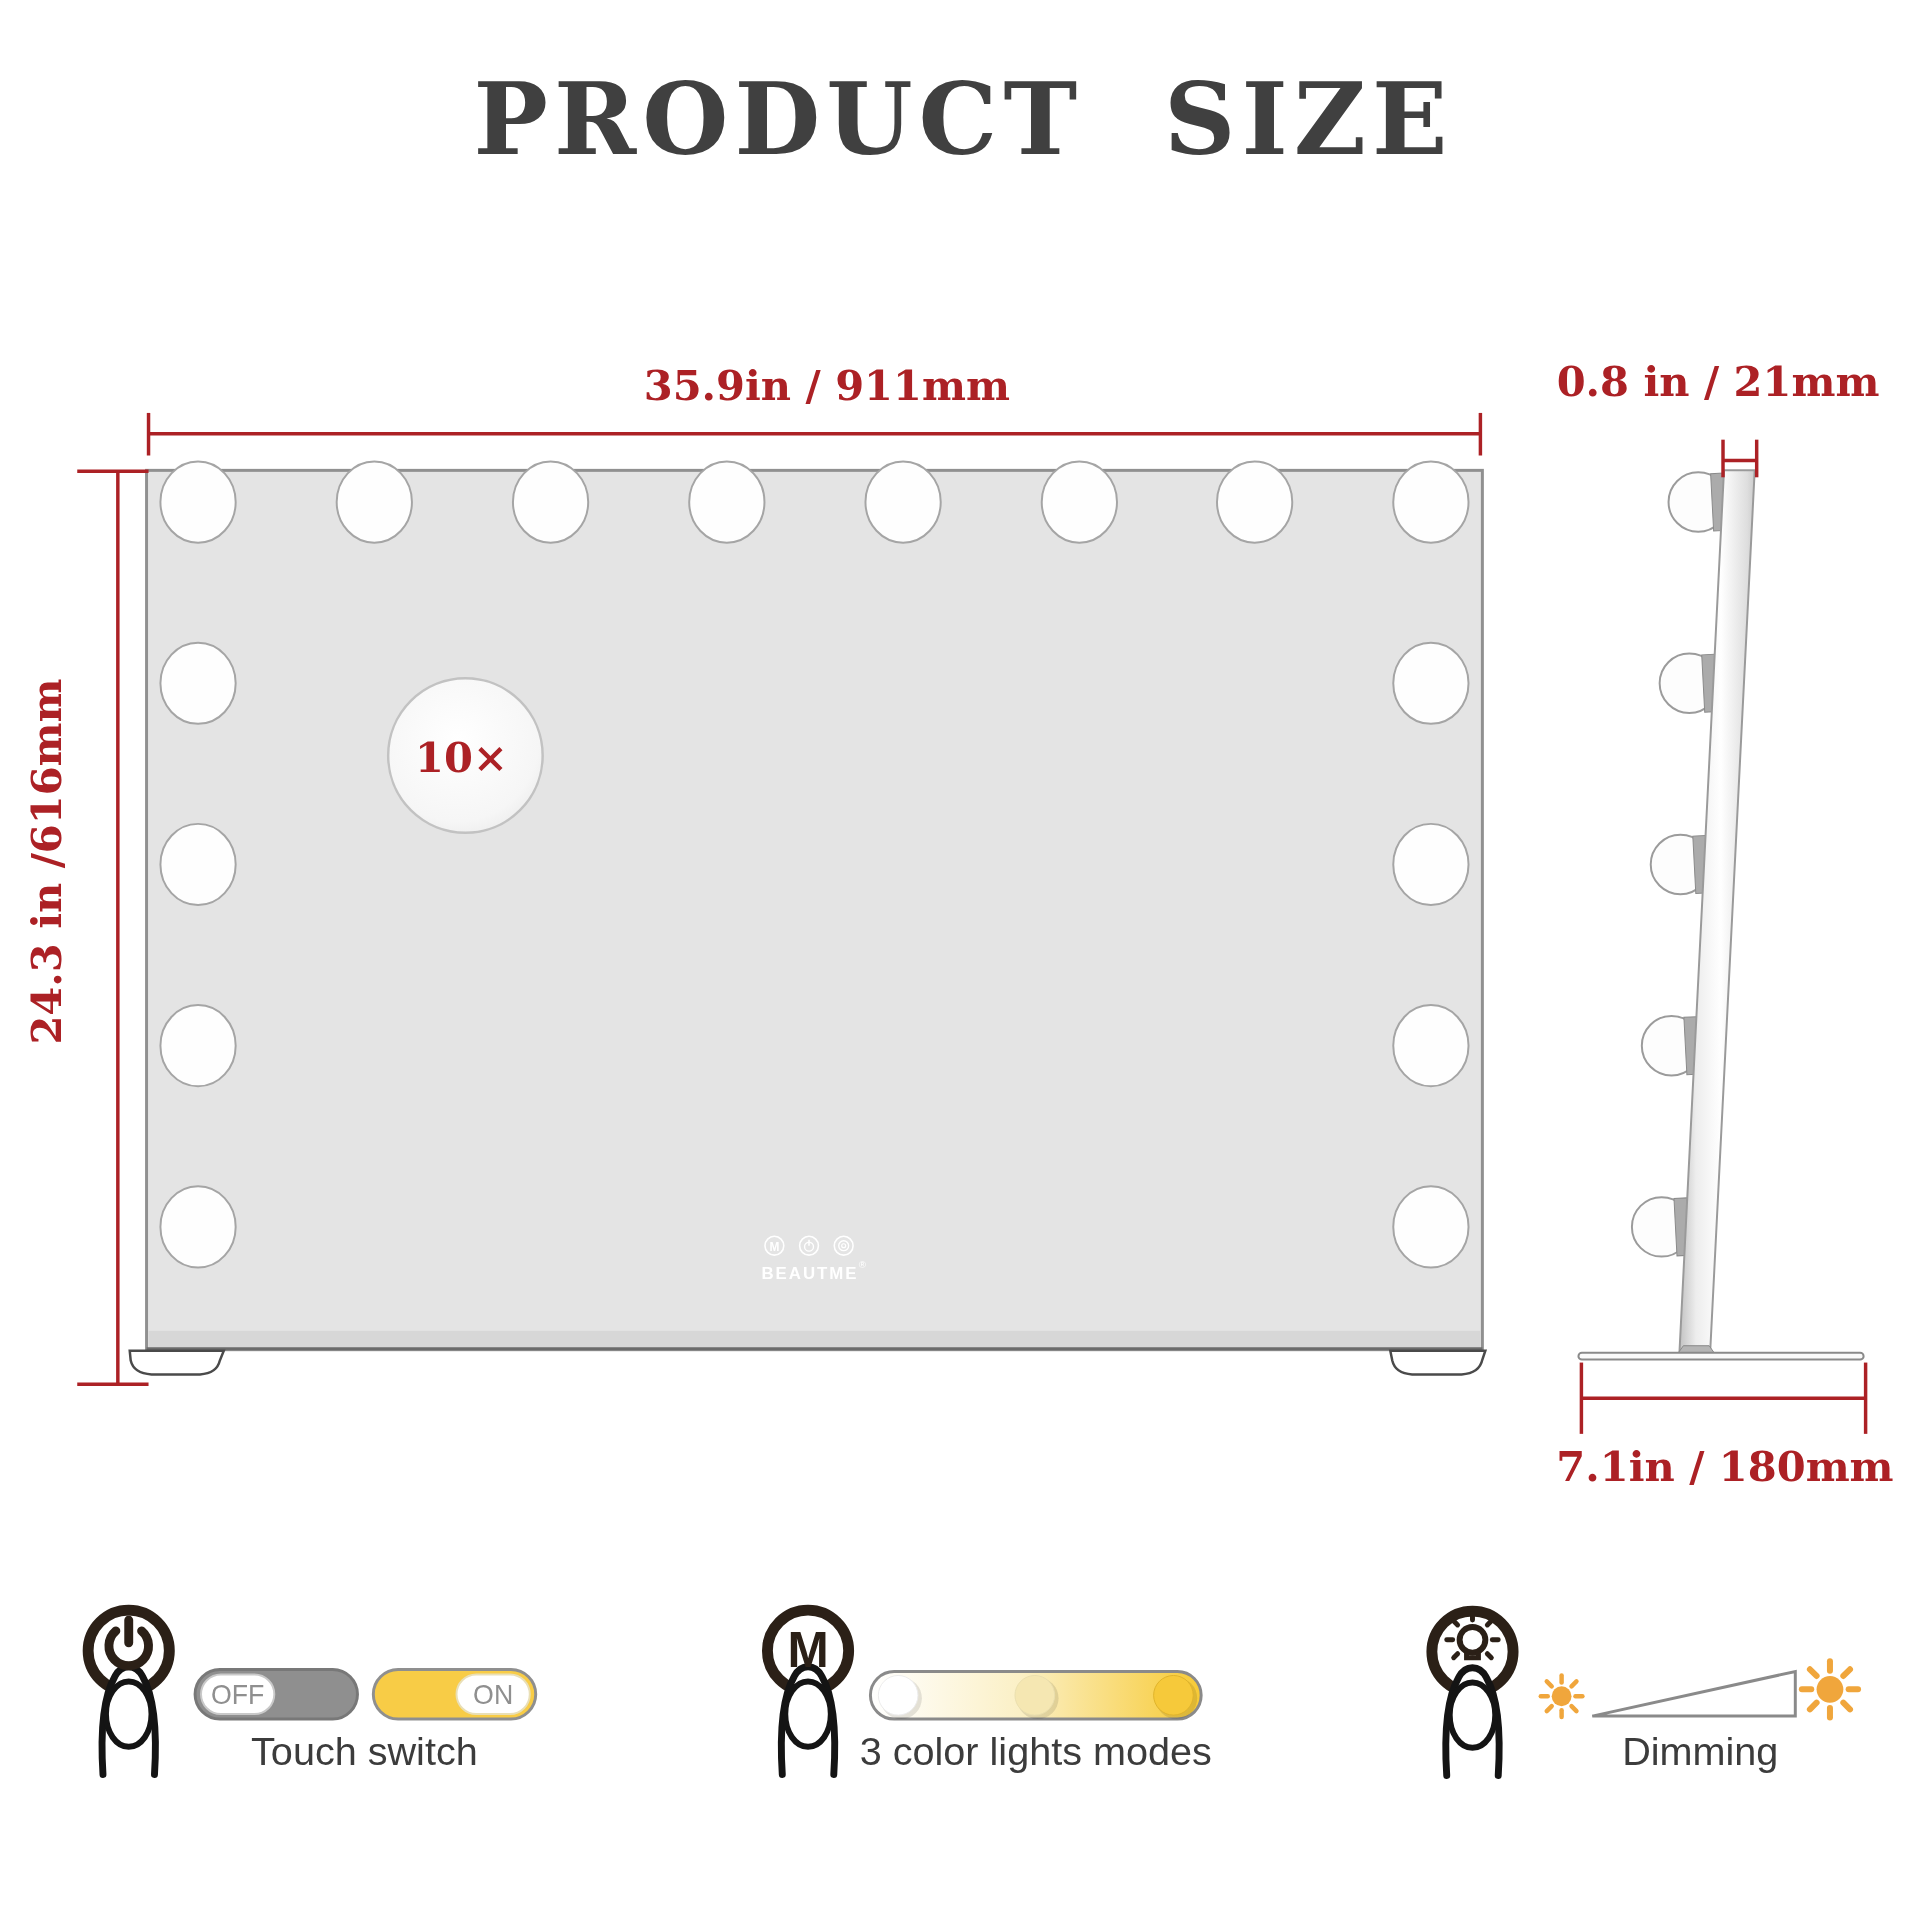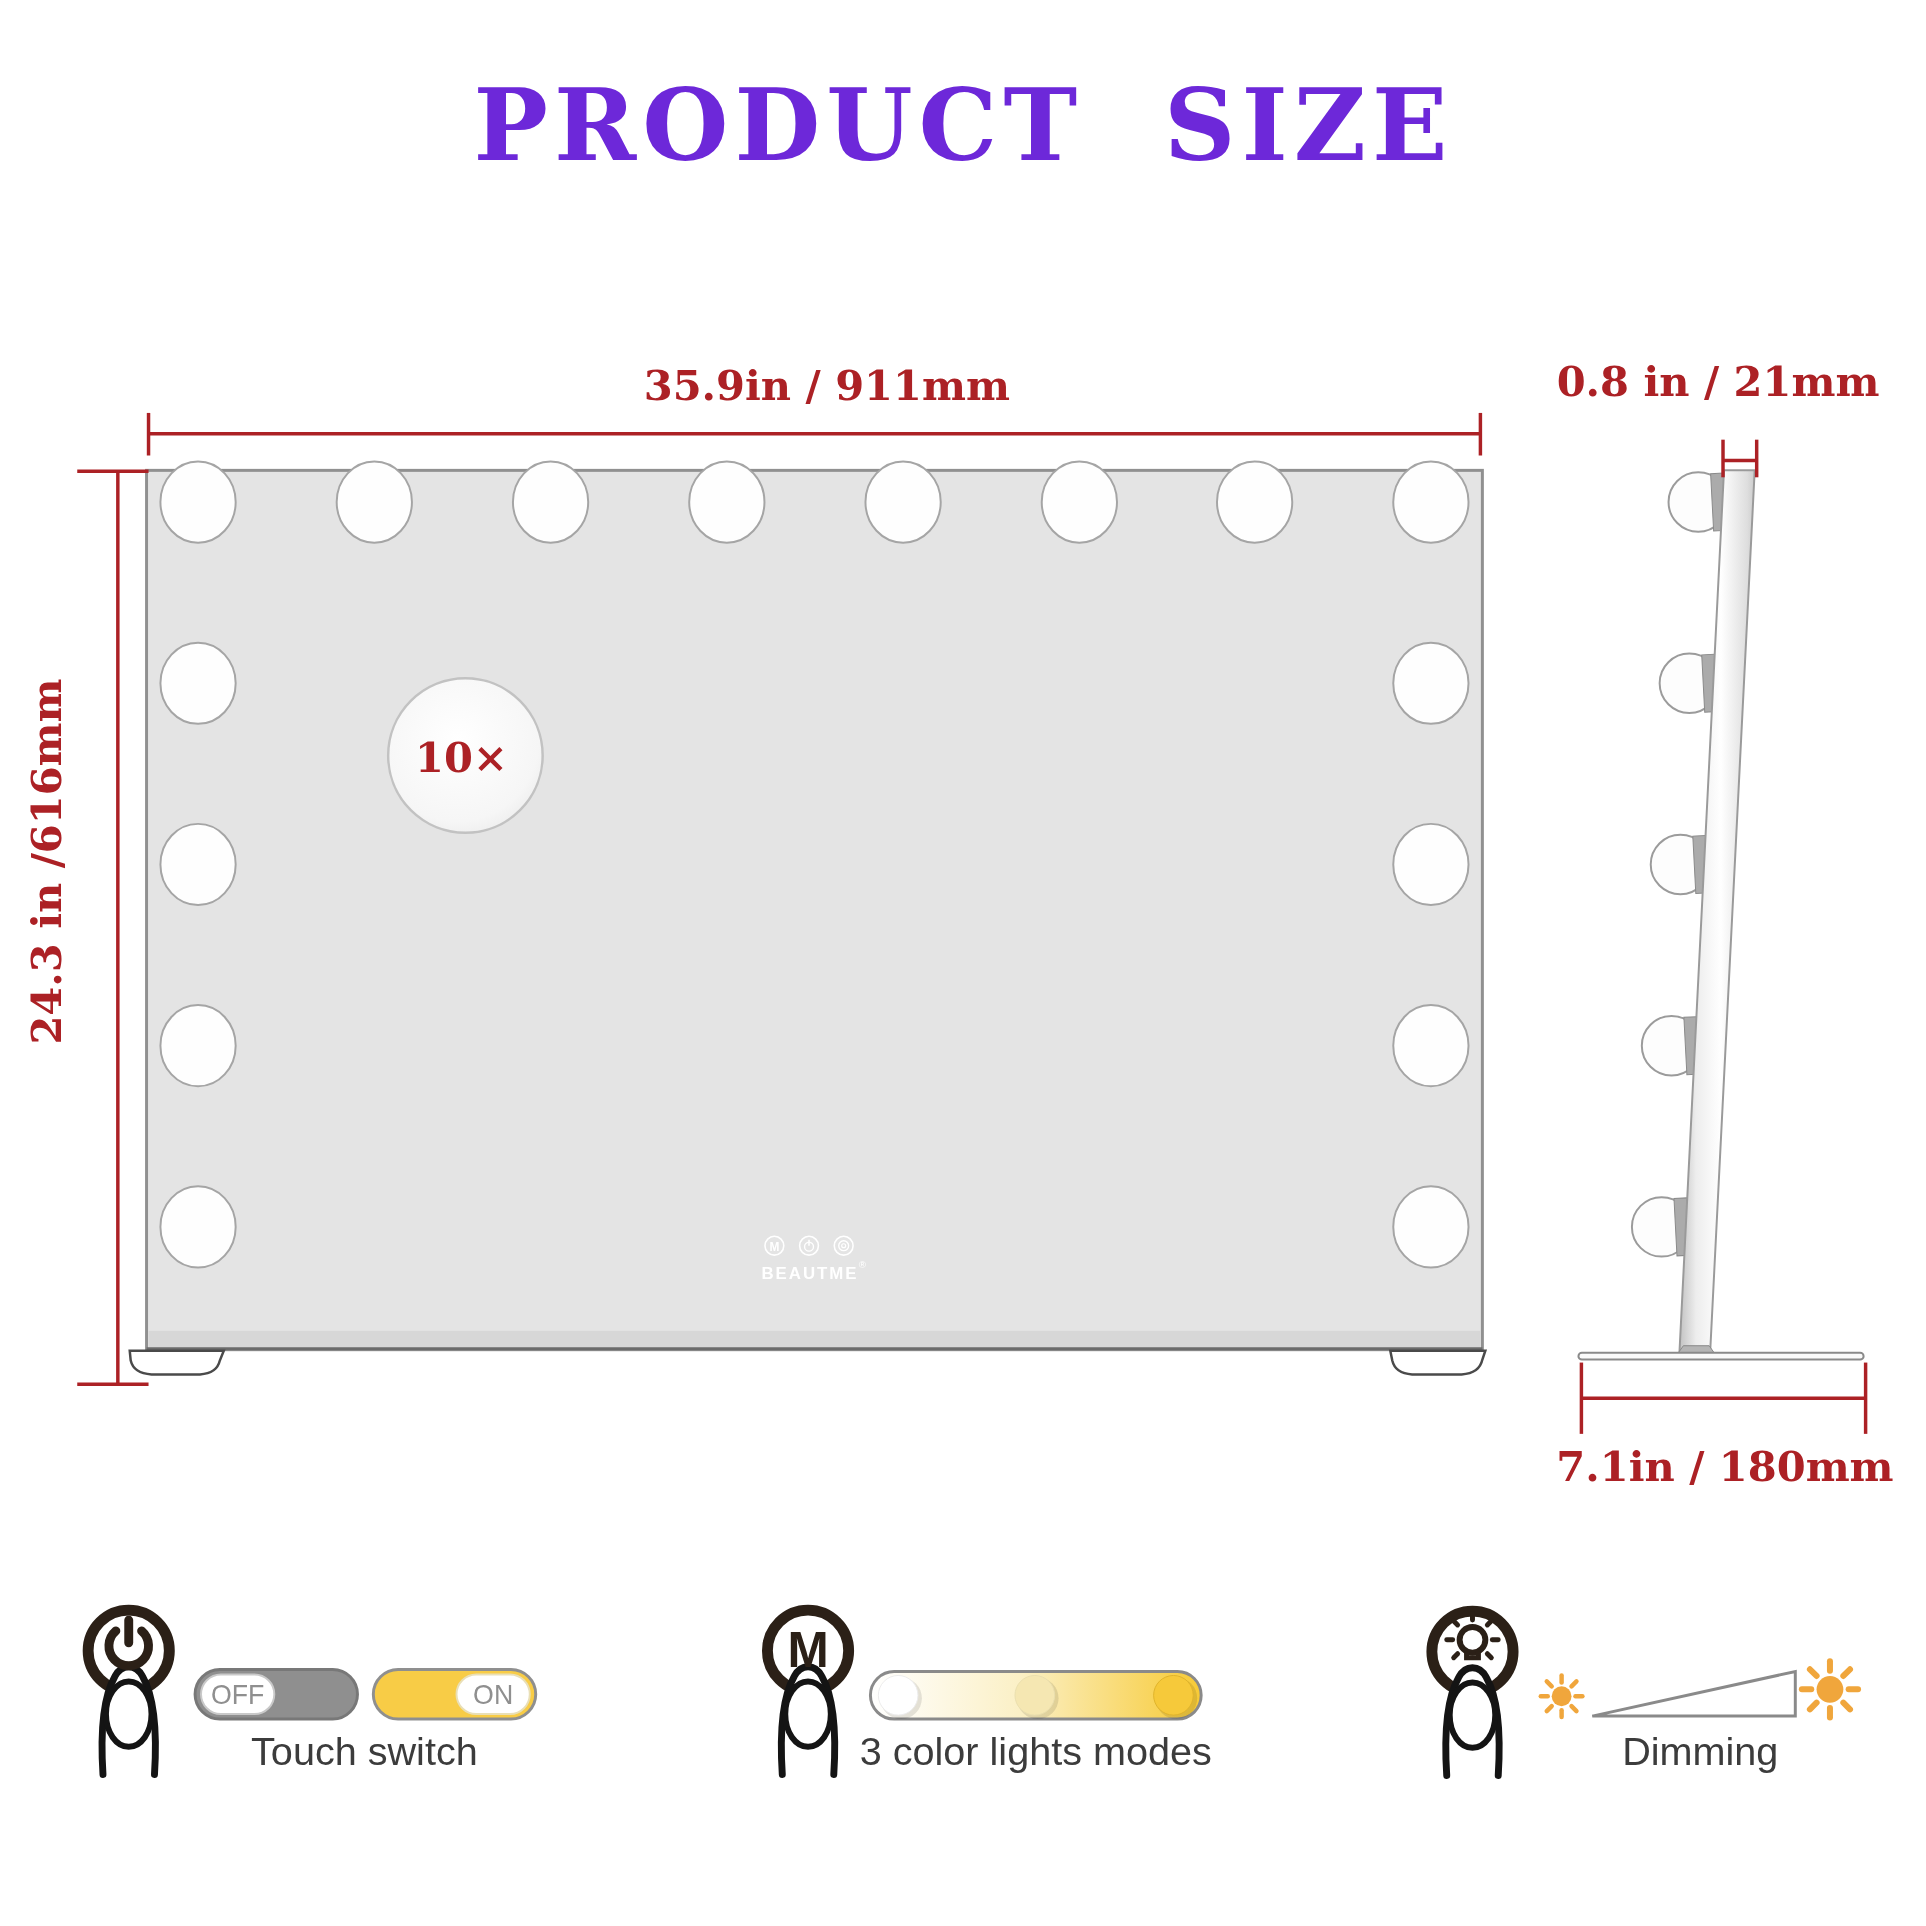--- a/index.html
+++ b/index.html
@@ -1,20 +1,20 @@
 <!DOCTYPE html>
 <html><head>
 <meta charset="utf-8">
 <style>
   html,body{margin:0;padding:0;background:#fff;}
   .canvas{position:relative;width:1927px;height:1927px;background:#ffffff;overflow:hidden;
           font-family:"Liberation Sans",sans-serif;}
-  h1.title{position:absolute;top:61px;left:0;right:0;margin:6px;text-align:center;
+  h1.title{position:absolute;top:61px;left:0;right:0;margin:0;text-align:center;
            font-family:"DejaVu Serif",serif;font-weight:bold;font-size:99px;
-           letter-spacing:6px;color:#6d28d9;white-space:pre;}
+           letter-spacing:6px;color:#404040;white-space:pre;}
   svg{position:absolute;top:0;left:0;}
   text{user-select:none;}
   .dimtxt{font-family:"DejaVu Serif",serif;font-weight:bold;font-size:42px;fill:#ac2125;}
   .lbltxt{font-family:"Liberation Sans",sans-serif;font-size:40px;fill:#3c3c3c;}
   .knobtxt{font-family:"Liberation Sans",sans-serif;font-size:27px;fill:#8f8f8f;}
 </style>
 </head>
 <body>
 
 <div class="canvas">

